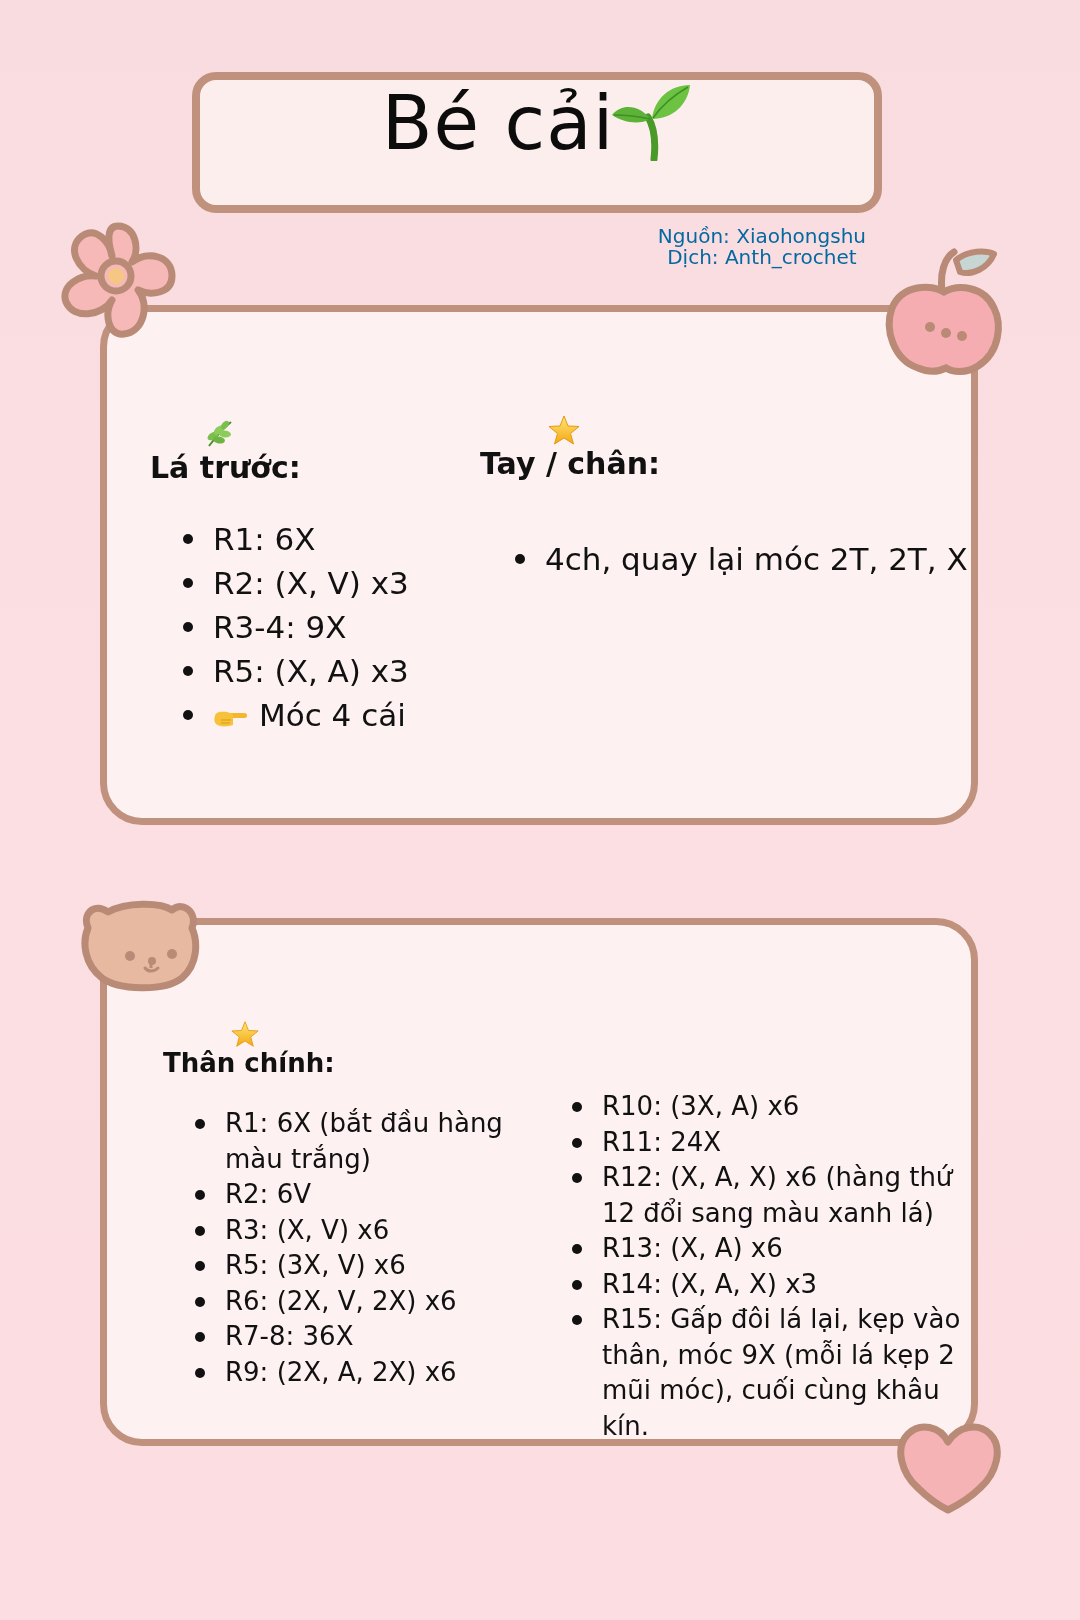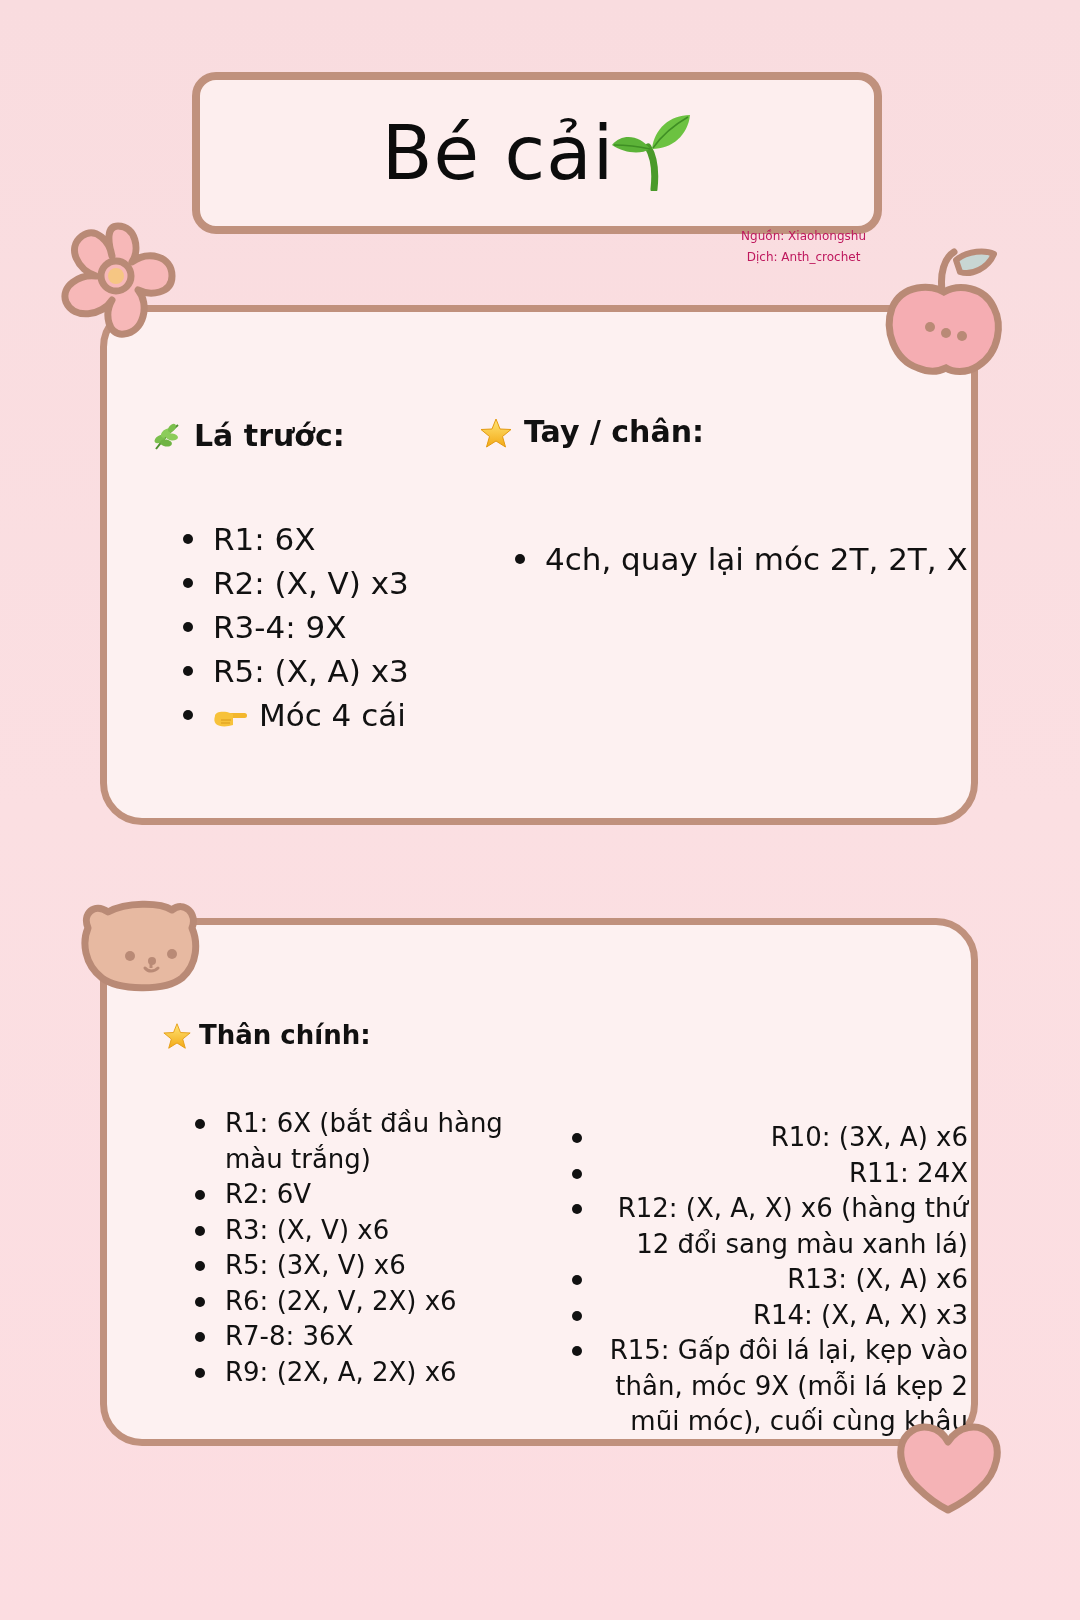--- a/index.html
+++ b/index.html
@@ -3,46 +3,46 @@
 <meta charset="utf-8">
 <style>
   html, body { margin: 0; padding: 0; }
   body {
     width: 1080px; height: 1620px; position: relative; overflow: hidden;
     background: linear-gradient(180deg, #f9dcdf 0%, #fbdfe2 50%, #fcdde1 100%);
     font-family: "DejaVu Sans", sans-serif;
     color: #111;
   }
   .title-box {
-    position: absolute; left: 192px; top: 72px; width: 690px; height: 162px;
+    position: absolute; left: 192px; top: 72px; width: 690px; height: 141px;
     box-sizing: border-box;
     border: 8px solid #c0917d; border-radius: 24px;
     background: #fdeeee;
-    display: flex; align-items: center; justify-content: center;
+    display: flex; align-items: flex-start; justify-content: center;
   }
   .title-text {
     font-size: 74px; font-weight: normal; letter-spacing: 1px;
     font-family: "DejaVu Sans", sans-serif; color: #0c0c0c;
     display: flex; align-items: center;
   }
   .sprout { width: 82px; height: 80px; margin-left: -4px; margin-top: -4px; }
   .credits {
     position: absolute; right: 214px; top: 226px; text-align: center;
-    font-size: 12px; line-height: 21px; color: #be185d;
+    font-size: 20px; line-height: 21px; color: #0369a1;
   }
   .card {
     position: absolute; box-sizing: border-box;
     border: 7px solid #c0917d; border-radius: 42px;
     background: #fdf1f1;
   }
   .card1 { left: 100px; top: 305px; width: 878px; height: 520px; }
   .card2 { left: 100px; top: 918px; width: 878px; height: 528px; }
   .heading {
-    position: absolute; display: flex; align-items: flex-end;
-    font-weight: bold; color: #111;
+    position: absolute; display: flex; align-items: center;
+    font-weight: bold; color: #111; flex-direction: column;
   }
   .heading .emo { margin-right: 12px; display: inline-block; }
   ul.items { position: absolute; margin: 13px; padding: 0; list-style: none; }
   ul.items li { position: relative; padding-left: 34px; }
   ul.items li::before {
     content: ""; position: absolute; left: 4px; width: 10px; height: 10px;
     border-radius: 50%; background: #111;
   }
   .c1 li { font-size: 31px; line-height: 44px; }
   .c1 li::before { top: 17px; }
@@ -135,21 +135,21 @@
 <ul class="items c2" style="left:178px; top:1093px; width:330px;">
   <li>R1: 6X (bắt đầu hàng màu trắng)</li>
   <li>R2: 6V</li>
   <li>R3: (X, V) x6</li>
   <li>R5: (3X, V) x6</li>
   <li>R6: (2X, V, 2X) x6</li>
   <li>R7-8: 36X</li>
   <li>R9: (2X, A, 2X) x6</li>
 </ul>
 
-<ul class="items c2" style="left:555px; top:1107px; width:400px;text-align:right;">
+<ul class="items c2" style="left:555px; top:1076px; width:400px;">
   <li>R10: (3X, A) x6</li>
   <li>R11: 24X</li>
   <li>R12: (X, A, X) x6 (hàng thứ 12 đổi sang màu xanh lá)</li>
   <li>R13: (X, A) x6</li>
   <li>R14: (X, A, X) x3</li>
   <li>R15: Gấp đôi lá lại, kẹp vào thân, móc 9X (mỗi lá kẹp 2 mũi móc), cuối cùng khâu kín.</li>
 </ul>
 
 <svg class="deco" style="left:52px; top:216px;" width="132" height="132" viewBox="0 0 132 132">
   <g stroke="#b98a76" stroke-width="7" fill="#f7b8b8" stroke-linejoin="round">

